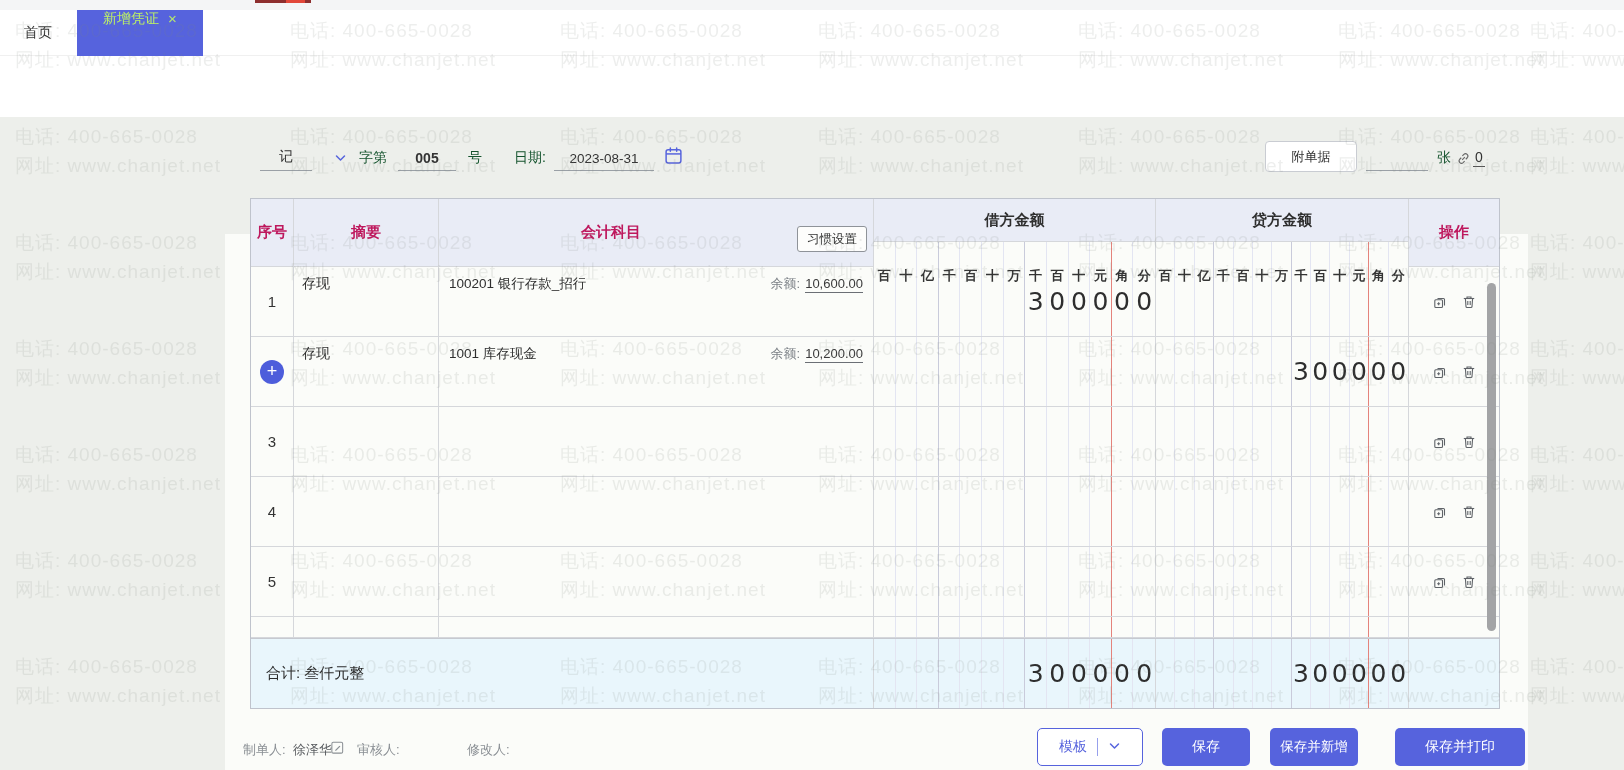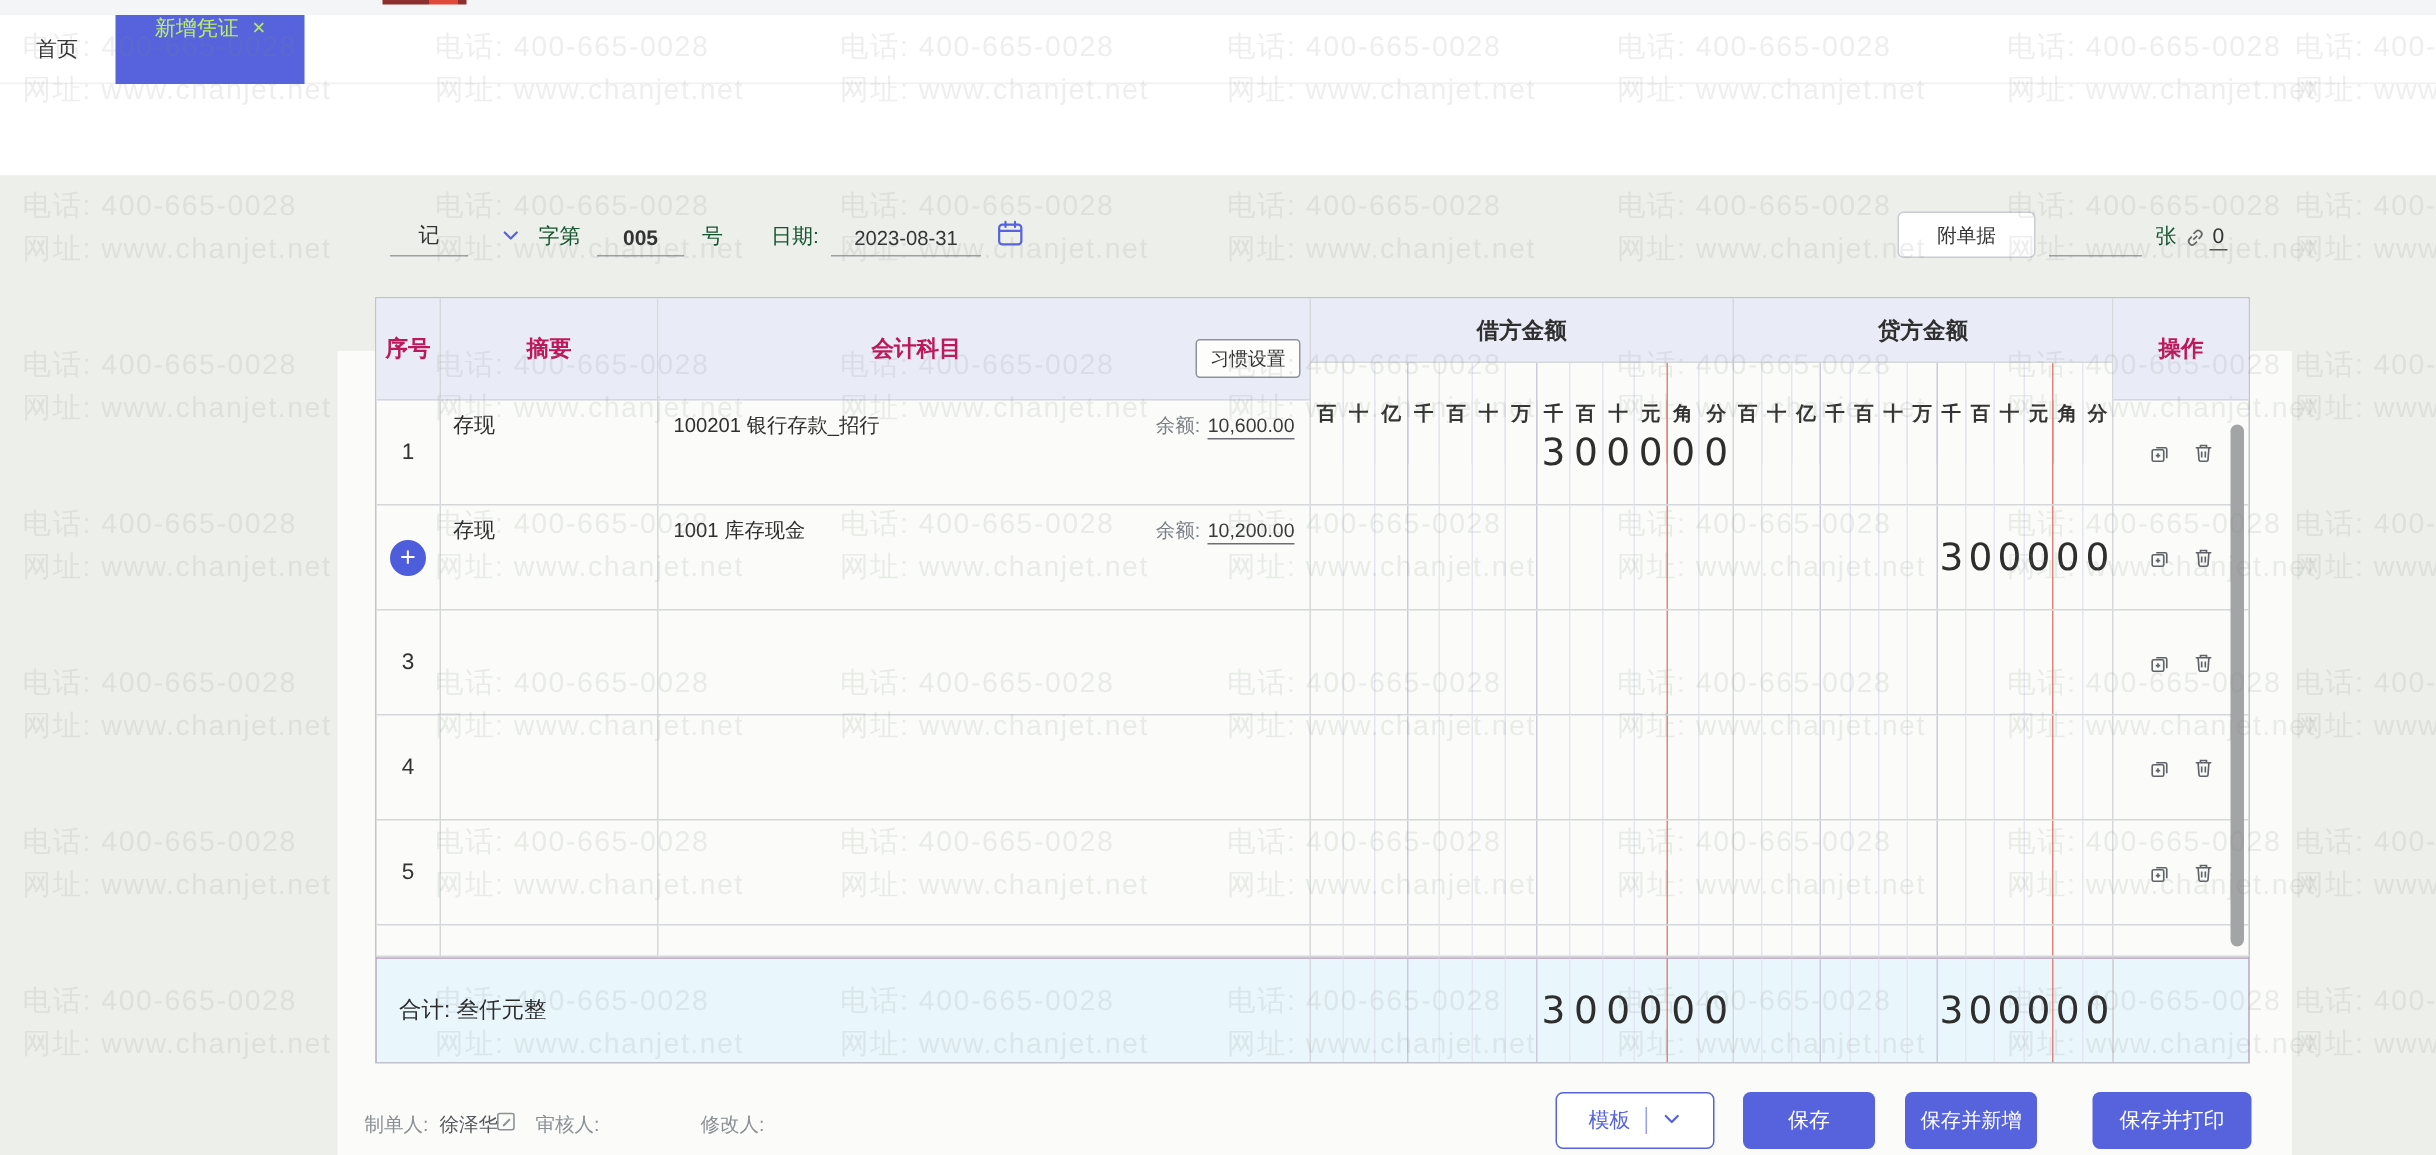--- a/index.html
+++ b/index.html
@@ -100,21 +100,21 @@
   #ft-creator-label { left:243px; top:741px; }
   #ft-creator { left:293px; top:741px; color:#55585c; font-size:13px; }
   #ft-edit { left:330px; top:740px; cursor:pointer; }
   #ft-auditor { left:357px; top:741px; }
   #ft-modifier { left:467px; top:741px; }
   .pbtn { position:absolute; top:728px; height:38px; background:#5663dd; color:#fff; font-size:14px; border:none; border-radius:5px; display:flex; align-items:center; justify-content:center; cursor:pointer; }
   #btn-template { left:1037px; width:106px; background:#fff; border:1px solid #5663dd; color:#5663dd; gap:0; }
   #btn-template .div { width:1px; height:18px; background:#97a0ec; margin:0 10px; }
   #btn-save { left:1162px; width:88px; }
   #btn-savenew { left:1270px; width:88px; font-size:13.5px; }
-  #btn-saveprint { left:1395px; width:106px; }
+  #btn-saveprint { left:1395px; width:130px; }
 
   
   #wm { position:absolute; left:0; top:0; width:1624px; height:770px; pointer-events:none; z-index:50; overflow:hidden; }
   .wmt { position:absolute; font-size:19px; color:rgba(125,135,125,0.14); white-space:nowrap; letter-spacing:1px; }
 </style>
 </head>
 <body>
 
 <div id="screen">
 

